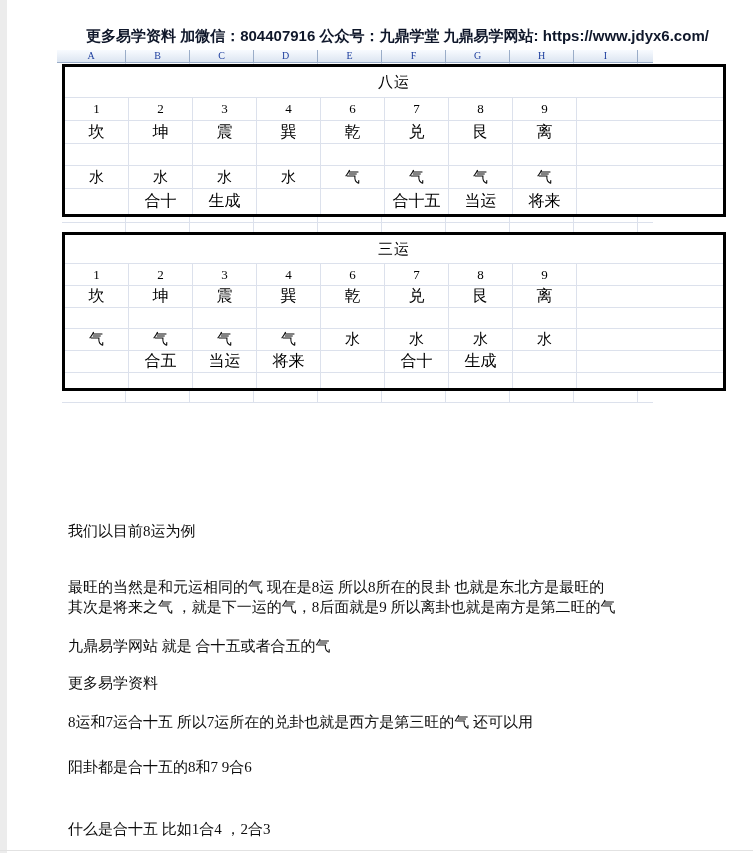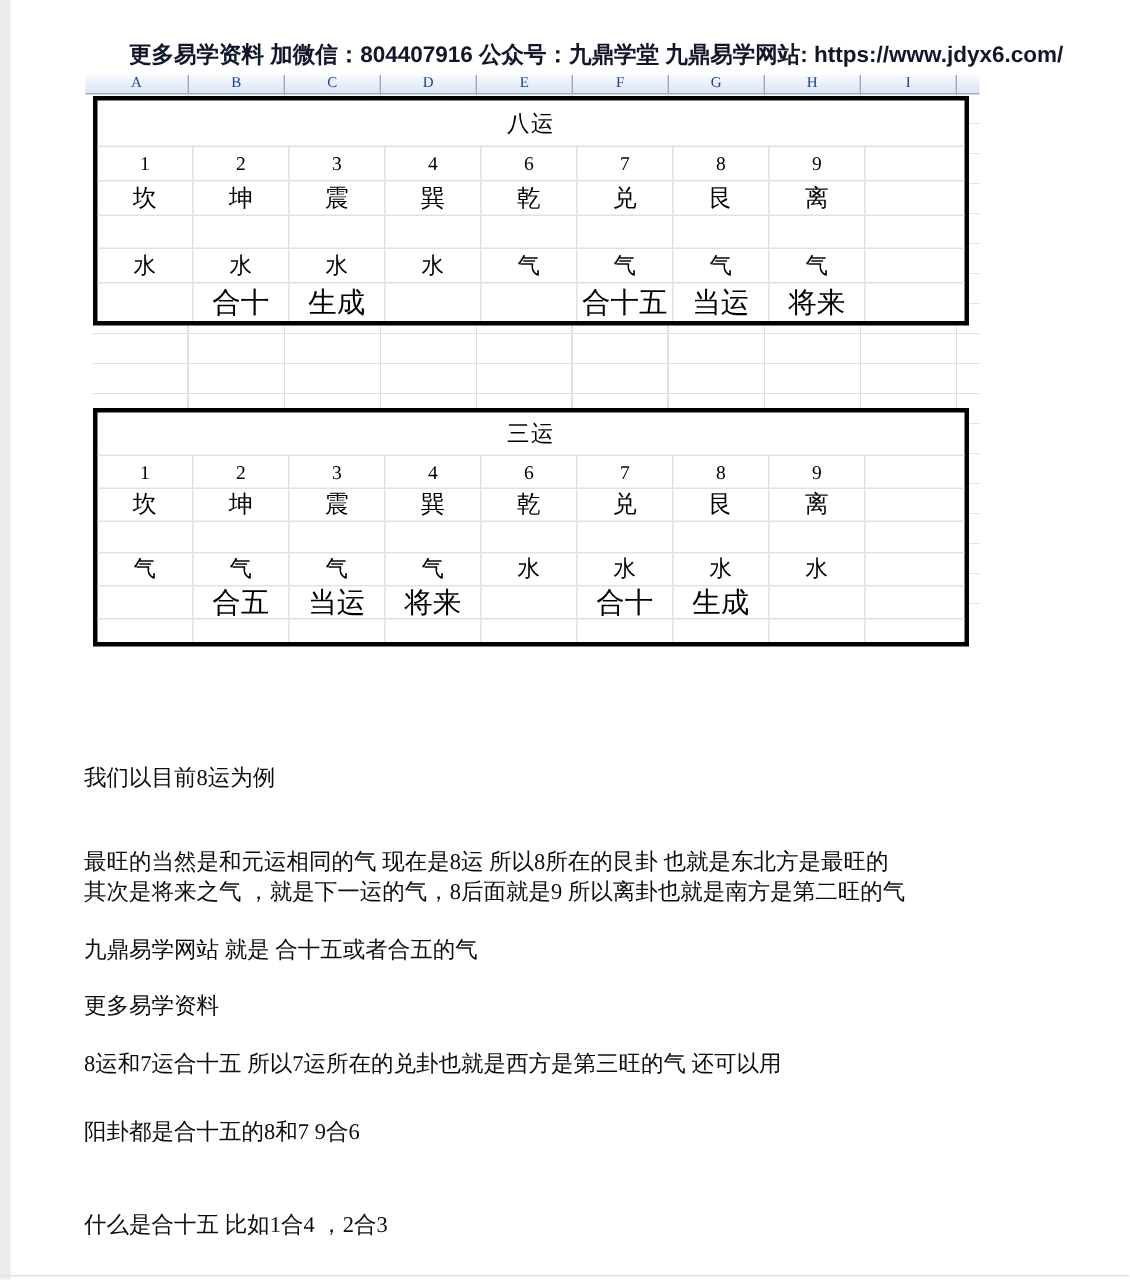--- a/index.html
+++ b/index.html
@@ -31,43 +31,43 @@
   
   .gridzone{
     position:absolute;left:62px;top:63px;width:591px;height:340px;
     background-image:
       repeating-linear-gradient(to bottom, transparent 0px, transparent 19px, #dce1ec 19px, #dce1ec 20px),
       repeating-linear-gradient(to right, transparent 0px, transparent 63px, #dce1ec 63px, #dce1ec 64px);
   }
 
   
   .xtable{
-    position:absolute;left:62px;width:584px;background:#fff;
+    position:absolute;left:62px;width:664px;background:#fff;
     border:3px solid #000;box-sizing:border-box;
   }
   .t1{top:64px;}
-  .t2{top:232px;margin-top:40px;}
+  .t2{top:232px;}
   .trow{display:flex;border-bottom:1px solid #dce1ec;}
   .trow:last-child{border-bottom:none;}
   .h30{height:30px}.h28{height:28px}.h25{height:25px}.h22{height:22px}
   .h21{height:21px}.h20{height:20px}.h15{height:15px}
   .tcell{
     box-sizing:border-box;width:64px;display:flex;align-items:center;justify-content:center;
     border-right:1px solid #dce1ec;overflow:hidden;
   }
   .tcell.tail{flex:1;border-right:none;}
   .title-cell{width:100%;border-right:none;font-size:15px;letter-spacing:1px;}
   .num{font-size:13px;}
   .tri{font-size:16px;}
   .ele{font-size:15px;}
-  .lab{font-size:19px;}
+  .lab{font-size:16px;}
 
   
   .notes p{
-    position:absolute;left:52px;margin:4px;white-space:nowrap;
+    position:absolute;left:52px;margin:16px;white-space:nowrap;
     font-size:15px;line-height:21px;color:#0d0d0d;
   }
   .p1{top:505px}.p2{top:561px}.p3{top:581px}.p4{top:620px}
   .p5{top:657px}.p6{top:696px}.p7{top:741px}.p8{top:803px}
 </style>
 </head>
 <body>
 
 <div class="left-strip"></div>
 

